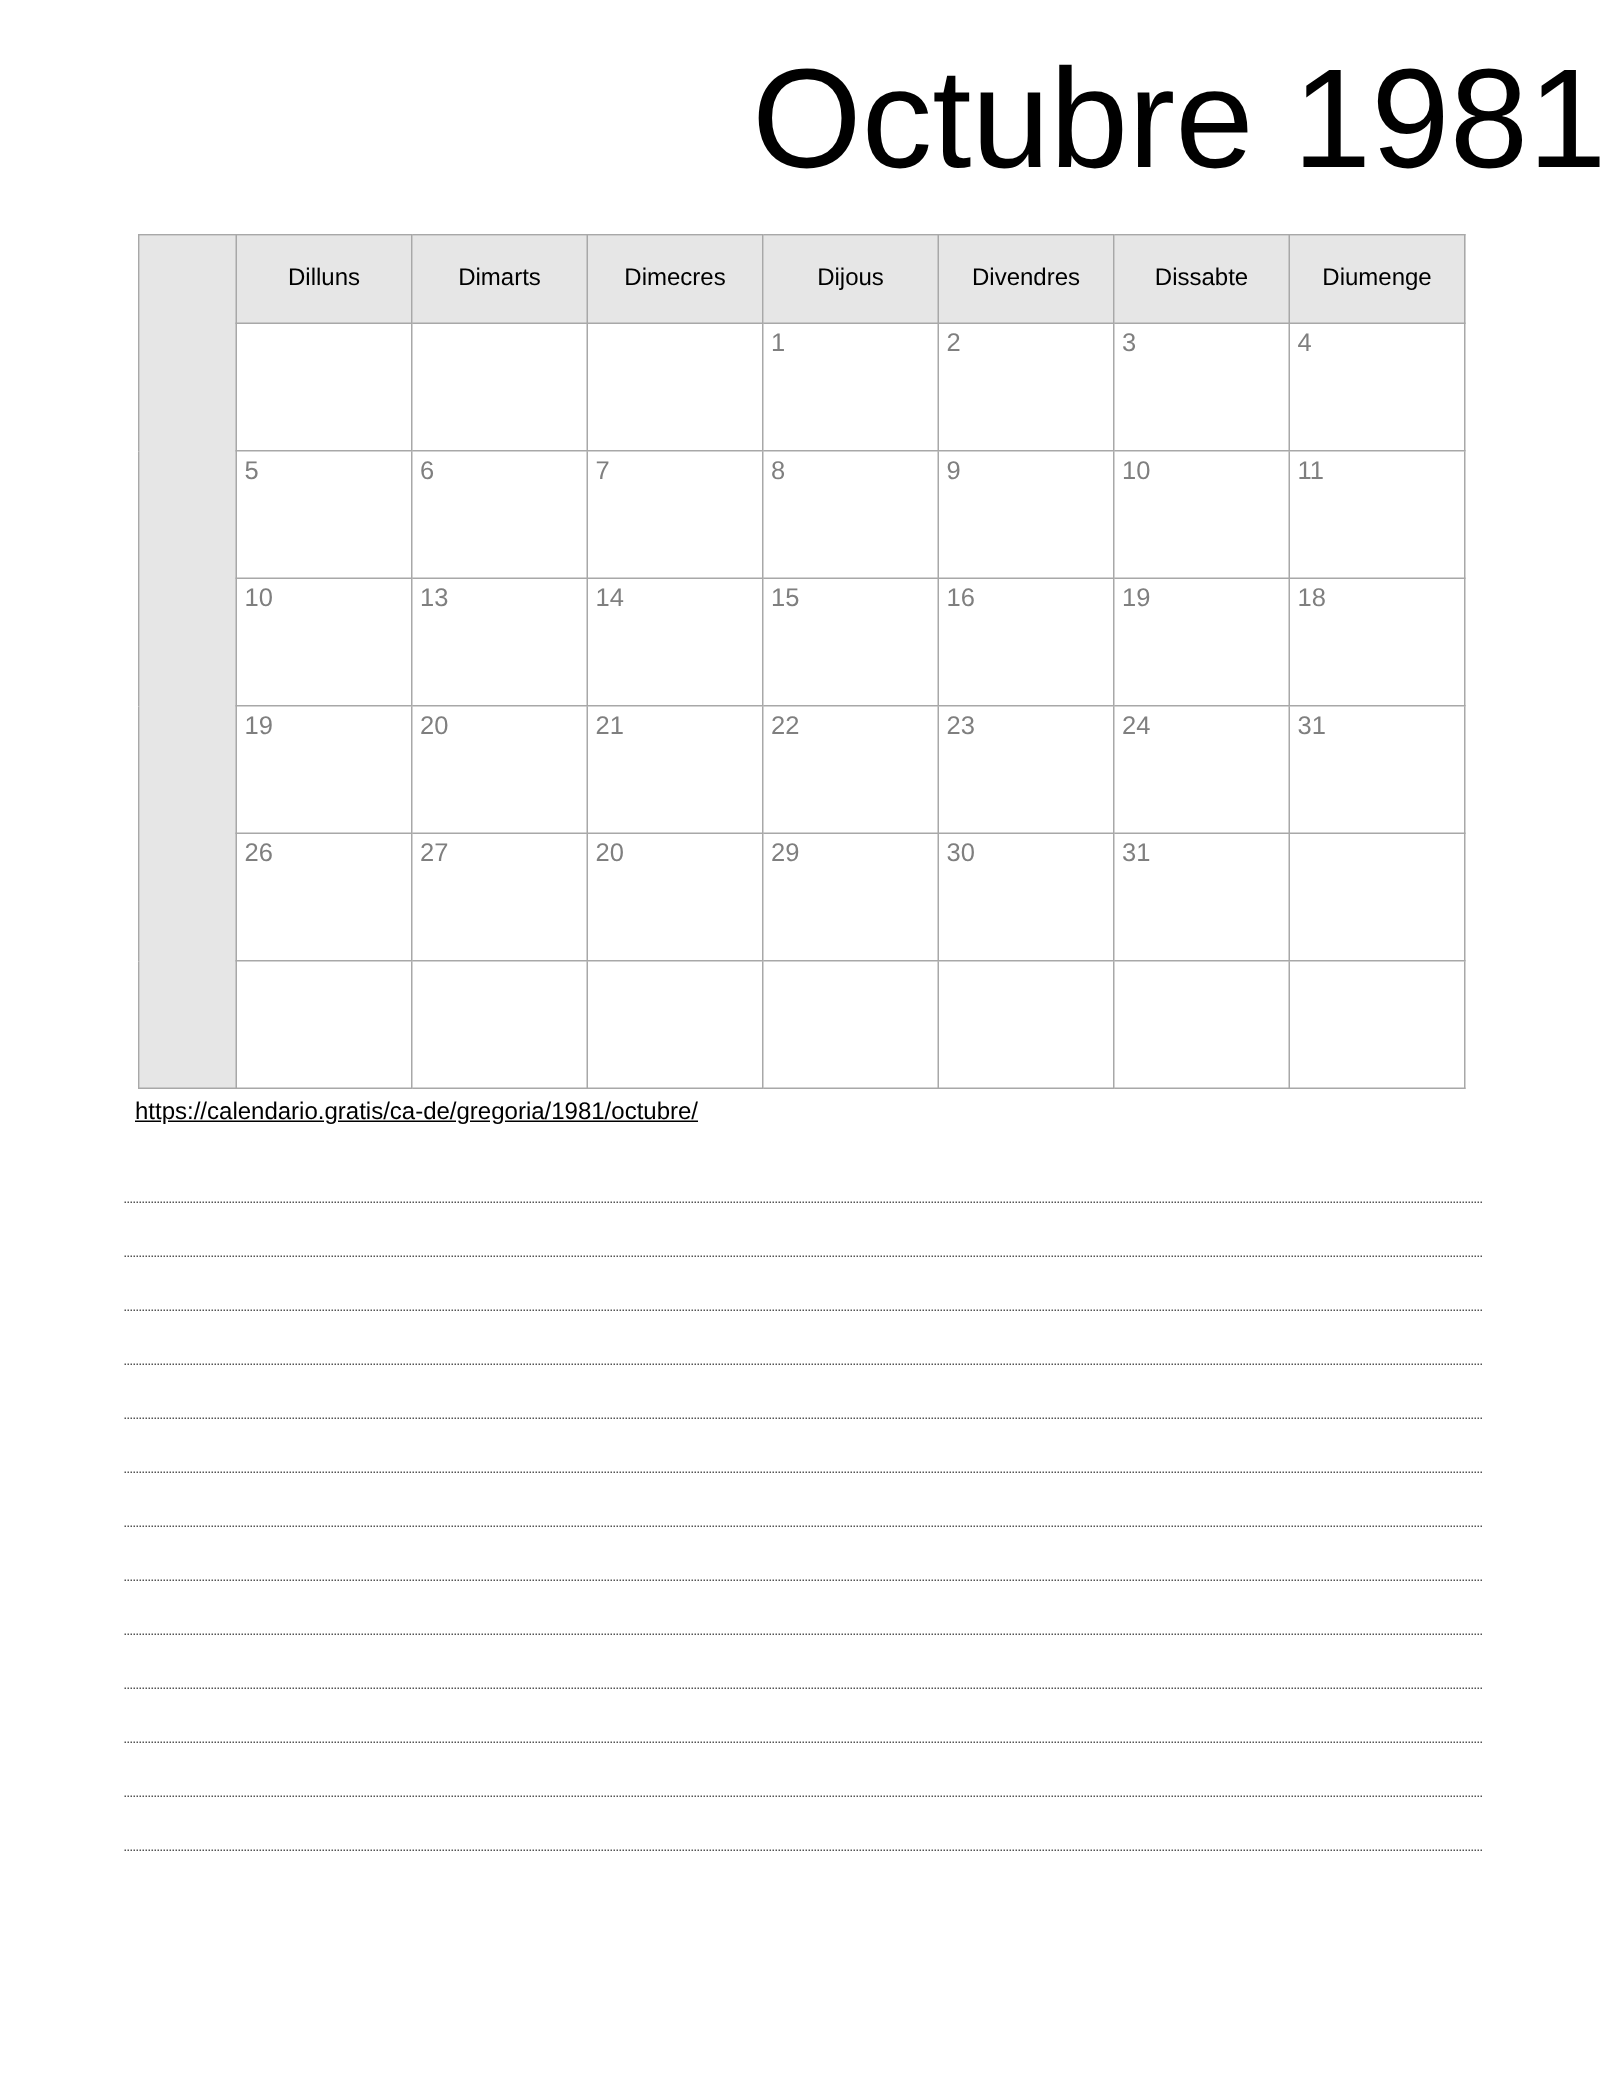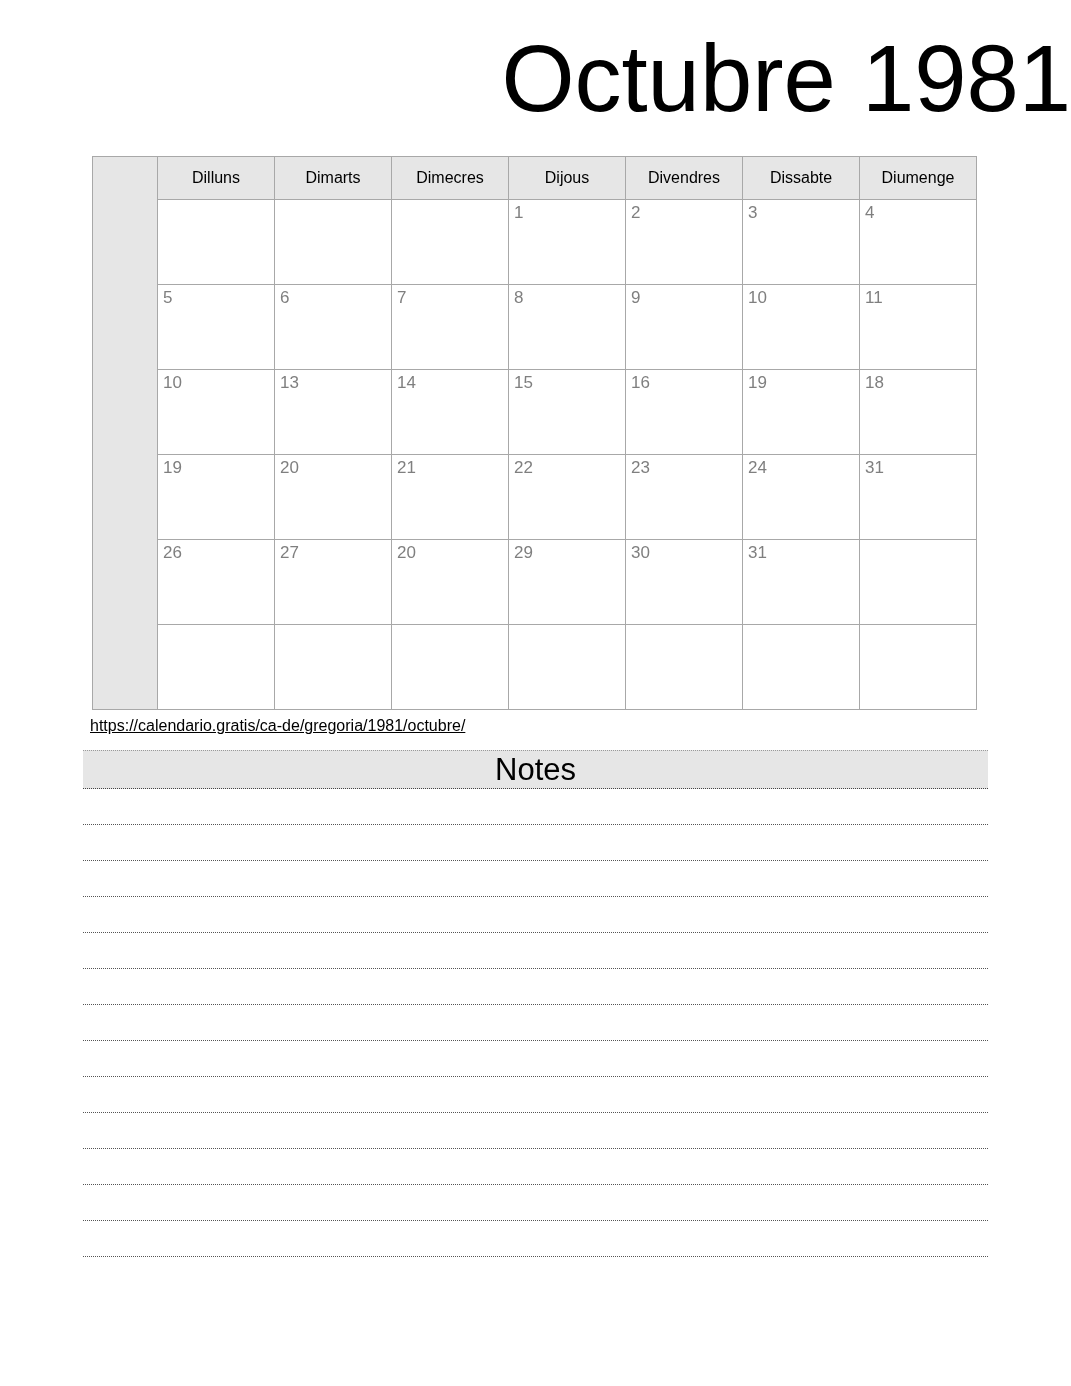--- a/index.html
+++ b/index.html
@@ -33,21 +33,21 @@
   .corner-cell{
     background:#e6e6e6;
     width:65px;
   }
   table.calendar th{
     background:#e6e6e6;
     font-weight:400;
     font-size:16px;
     text-align:center;
     vertical-align:middle;
-    height:43px;
+    height:59px;
     width:117px;
     color:#000;
   }
   table.calendar td.day{
     height:85px;
     vertical-align:top;
     text-align:left;
     padding:3px 0 0 5px;
     font-size:17px;
     color:#7f7f7f;
@@ -149,21 +149,20 @@
         <td class="day"></td>
         <td class="day"></td>
         <td class="day"></td>
       </tr>
     </tbody>
 </table>
 
 <div class="source-url">https://calendario.gratis/ca-de/gregoria/1981/octubre/</div>
 
 <div class="notes-section">
-  <div class="notes-header">Notes</div>
   <div>
       <div class="note-line"></div>
       <div class="note-line"></div>
       <div class="note-line"></div>
       <div class="note-line"></div>
       <div class="note-line"></div>
       <div class="note-line"></div>
       <div class="note-line"></div>
       <div class="note-line"></div>
       <div class="note-line"></div>

